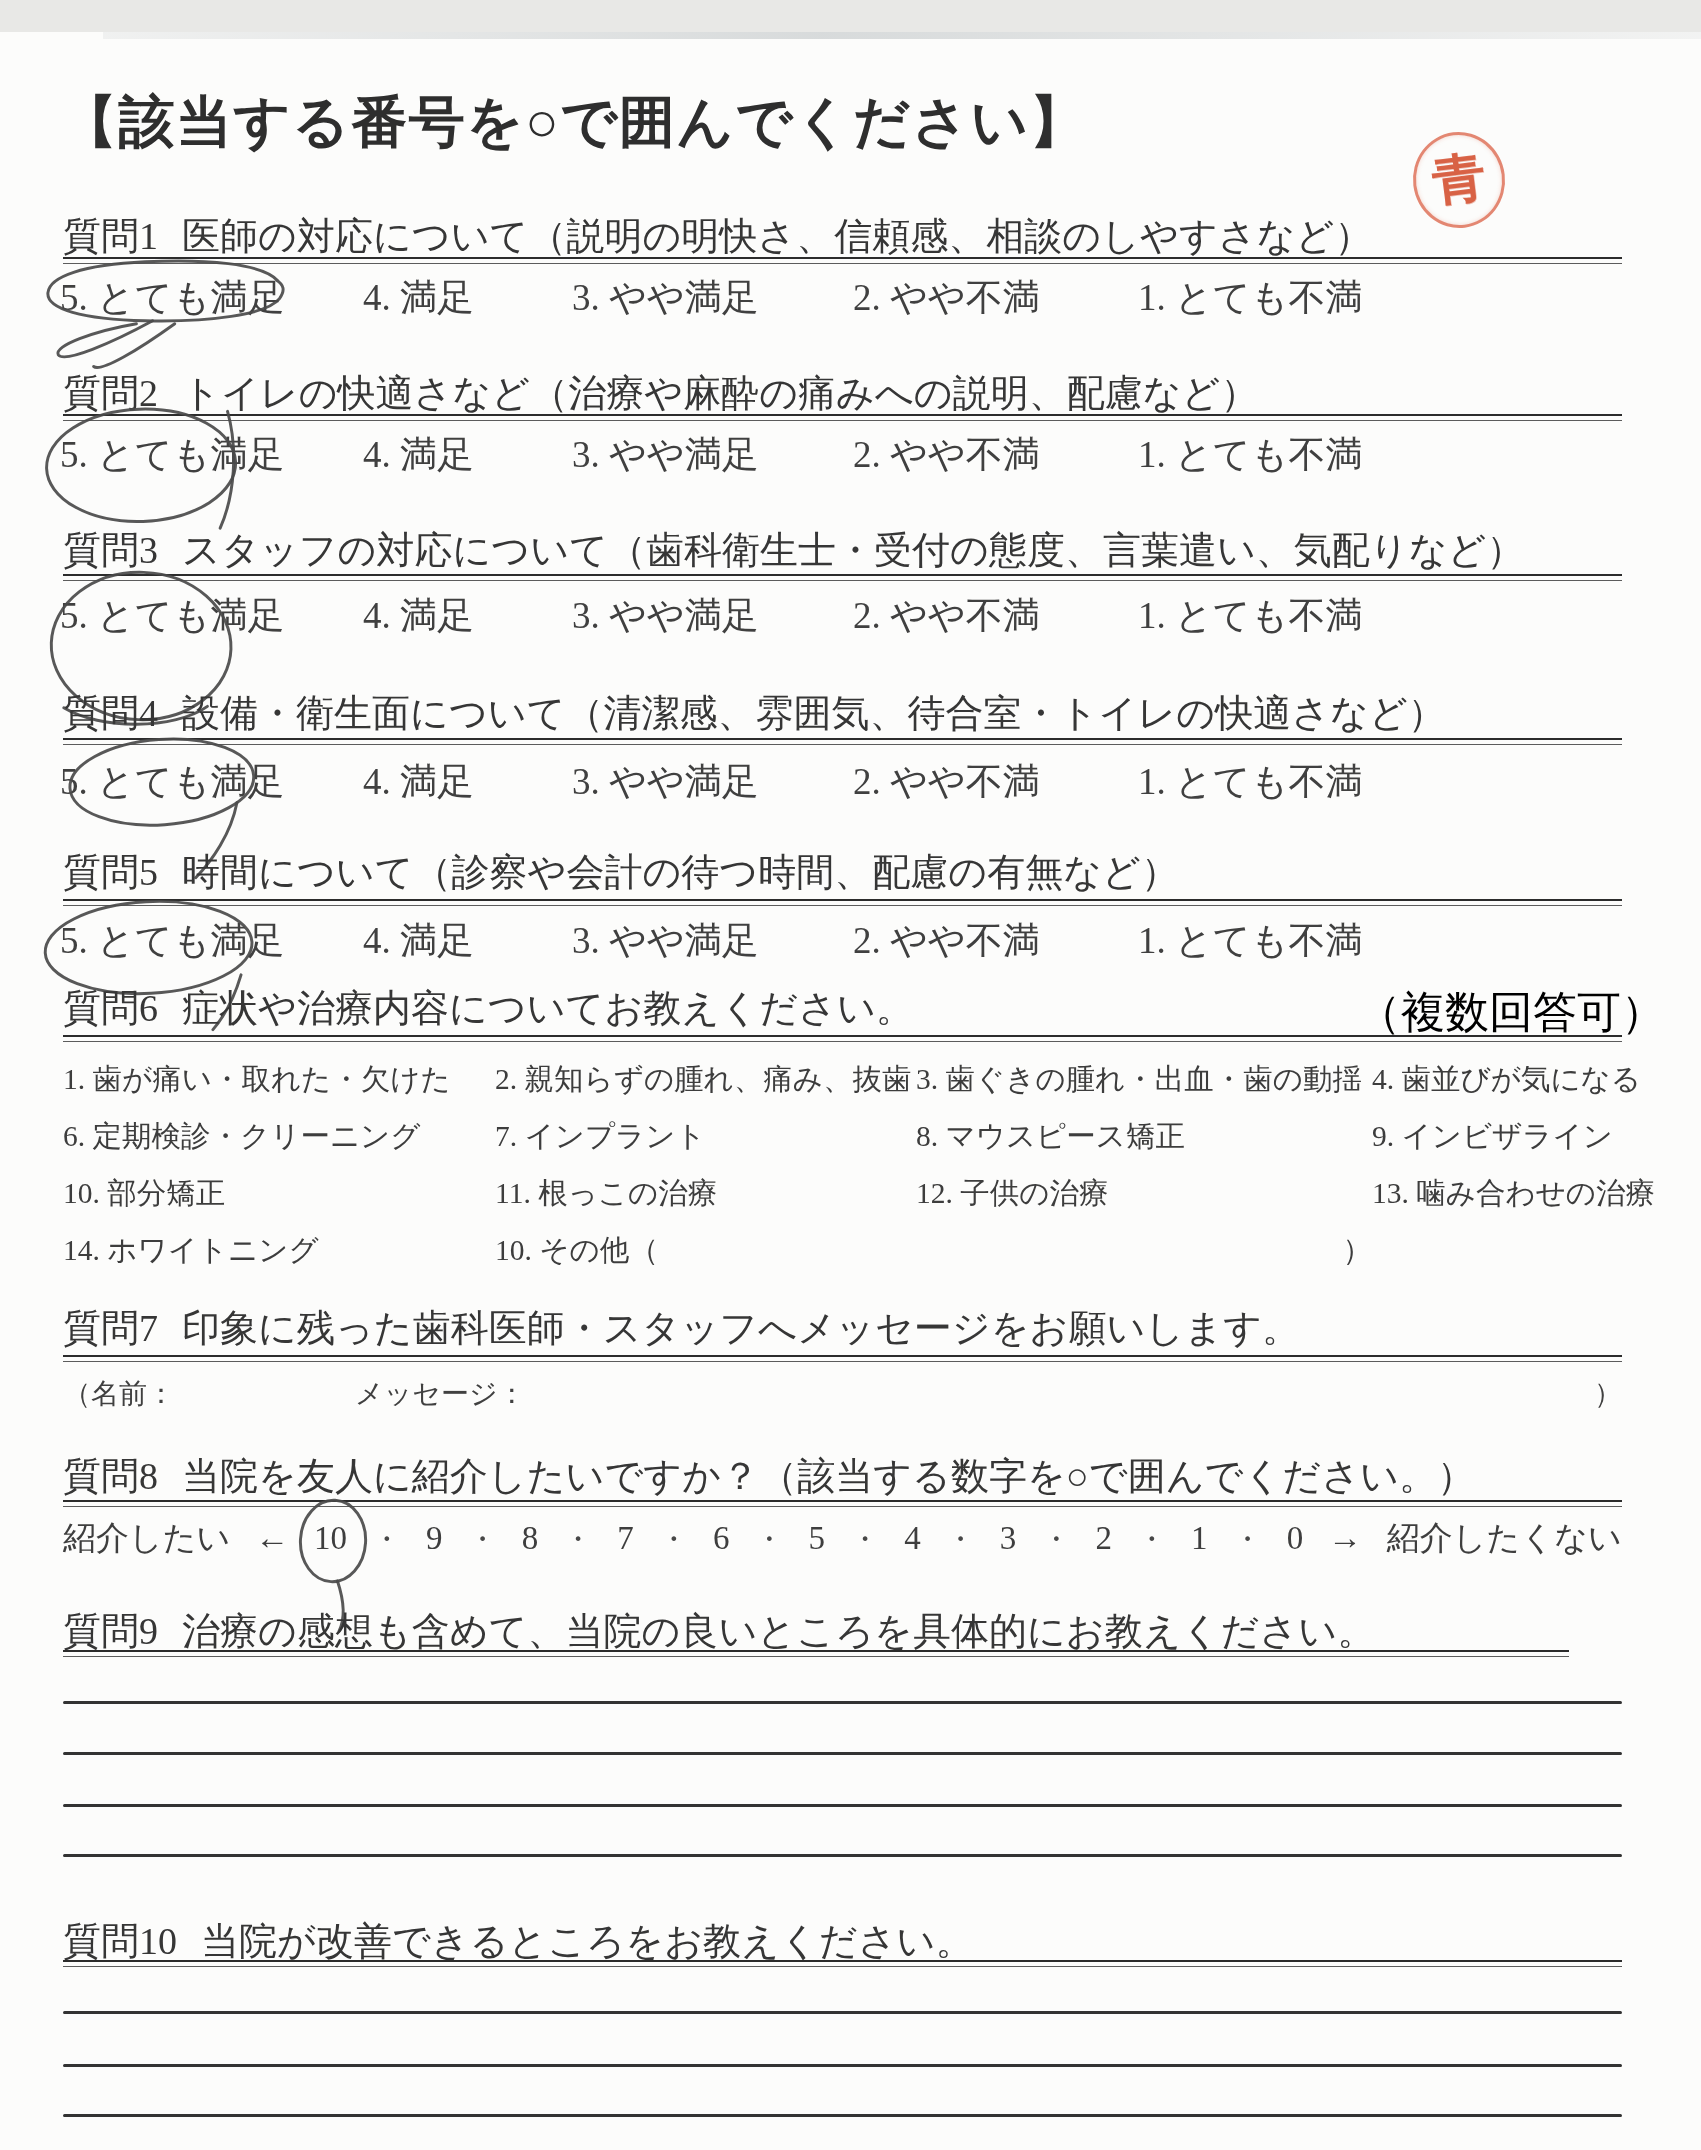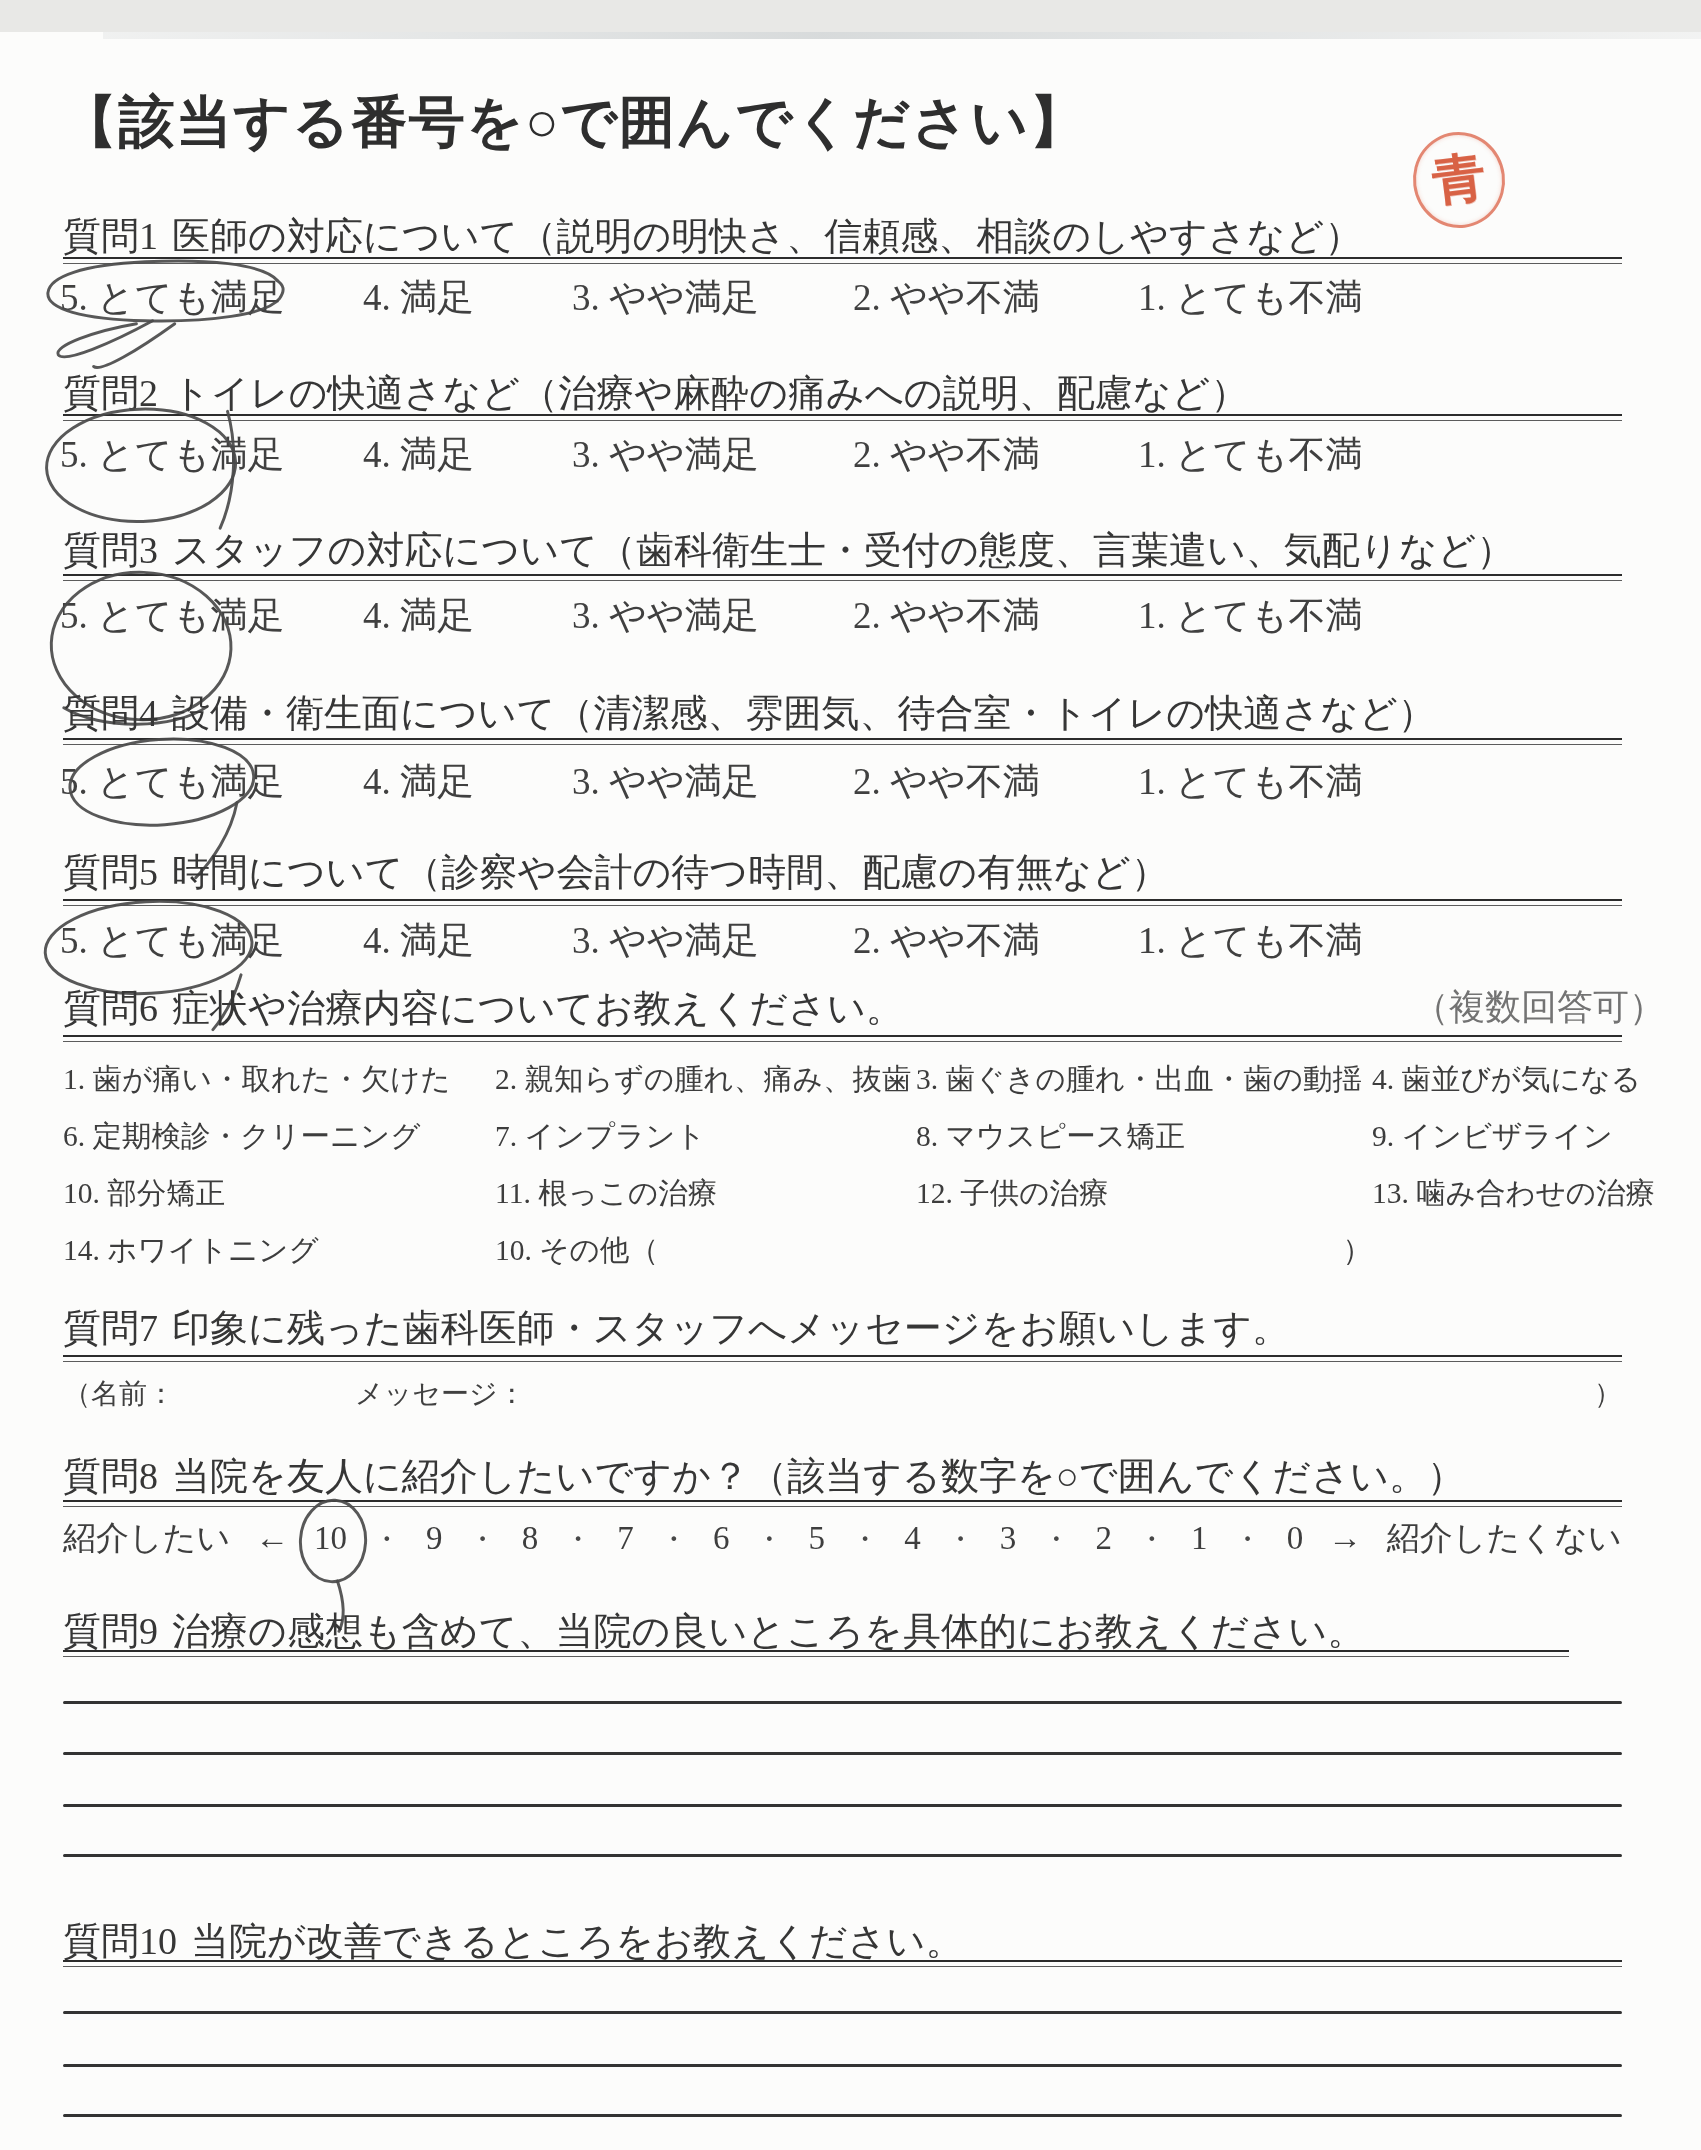--- a/index.html
+++ b/index.html
@@ -27,39 +27,39 @@
     display:flex;align-items:center;justify-content:center;
     transform:rotate(-7deg);
     box-shadow:inset 0 0 4.4px rgba(219,96,68,.25);
   }
   .stamp span{
     font-size:53px;color:rgba(213,84,54,.88);font-weight:600;
     text-shadow:0.7px 0.7px 0 rgba(213,84,54,.35);
   }
   .q{position:absolute;left:0;width:1701px;}
   .q-title{
-    position:absolute;left:63px;top:0;display:flex;gap:14px;white-space:nowrap;
+    position:absolute;left:63px;top:0;display:flex;gap:24px;white-space:nowrap;
     font-size:38px;font-weight:500;color:#363636;
   }
   .rule{
     position:absolute;left:63px;width:1559px;height:4.4px;
     border-top:2.2px solid #2c2c2c;border-bottom:1.5px solid #5c5c5c;
   }
   .opts{position:absolute;left:63px;top:62px;width:1559px;height:44px;font-size:37px;color:#404040;}
   .opt{position:absolute;top:0;white-space:nowrap;}
   .c1{left:-3px}.c2{left:300px}.c3{left:509px}.c4{left:790px}.c5{left:1075px}
   .circ{position:absolute;overflow:visible;pointer-events:none;}
   .circ path,.circ ellipse{fill:none;stroke:#4a4a4a;stroke-width:4;stroke-linecap:round;opacity:.92;}
   
   .q6-grid{
     position:absolute;left:63px;top:78px;width:1559px;
     display:grid;grid-template-columns:432px 421px 456px 1fr;row-gap:20px;
     font-size:29.5px;line-height:37px;color:#3d3d3d;white-space:nowrap;
   }
-  .q6-note{position:absolute;right:36px;top:0;font-size:36px;color:#737373;white-space:nowrap;}
+  .q6-note{position:absolute;right:36px;top:0;font-size:44px;color:#000000;white-space:nowrap;}
   .q6-close{text-align:right;}
   
   .q7-row{position:absolute;left:63px;top:72px;width:1559px;font-size:28px;color:#404040;height:41px;}
   .q7-name{position:absolute;left:0;}
   .q7-msg{position:absolute;left:292px;}
   .q7-close{position:absolute;right:0;}
   
   .q8-row{
     position:absolute;left:63px;top:65px;width:1559px;
     display:flex;justify-content:space-between;align-items:baseline;

